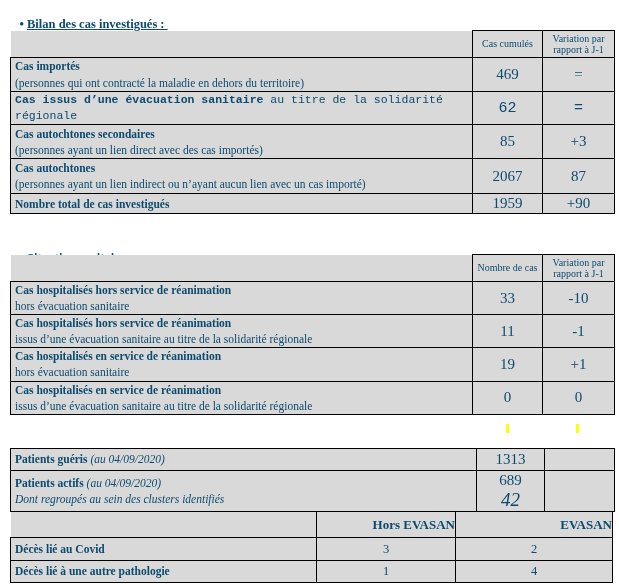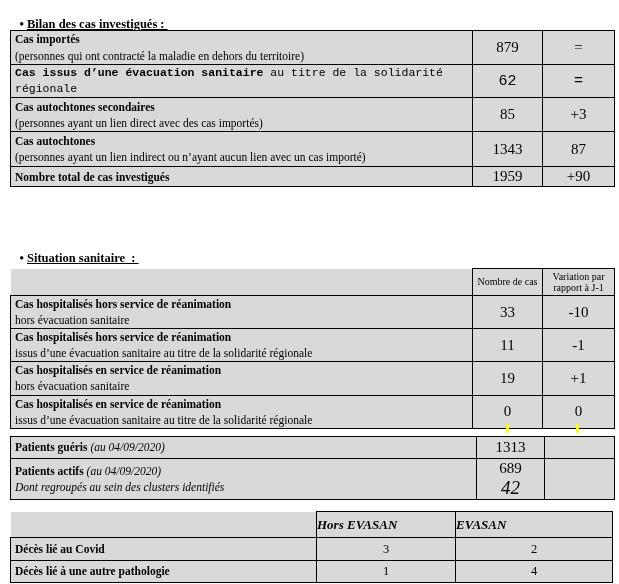--- a/index.html
+++ b/index.html
@@ -1,85 +1,90 @@
 <!DOCTYPE html>
 <html><head>
 <meta charset="utf-8">
 <style>
   html,body { margin:0; padding:0; }
   .doc {
     position:relative; width:619px; height:584px; background:#ffffff;
-    font-family:"Liberation Serif", serif; color:#000000; overflow:hidden;
+    font-family:"Liberation Serif", serif; color:#0c4a6e; overflow:hidden;
   }
   .heading { position:absolute; left:7px; font-weight:bold; font-size:12.5px; white-space:pre; }
   .heading .bullet { text-decoration:none; }
   .heading .htext { text-decoration:underline; white-space:pre; }
 
   table { position:absolute; border-collapse:collapse; table-layout:fixed; left:10px; }
   td { border:1px solid #000; background:#d9d9d9; padding:0; overflow:hidden; vertical-align:middle; }
   td.corner { border-top:none; border-left:none; }
   td.ch { font-size:10px; text-align:center; line-height:1.15; padding:1px 2px; }
   td.lbl { font-size:11.5px; line-height:1.4; padding:0 4px; }
   td.val { font-size:15px; text-align:center; }
   .b { font-weight:bold; }
   .i { font-style:italic; }
   .small-val { font-size:19px; font-style:italic; }
-  td.deaths-h { font-size:13px; font-weight:bold; font-style:italic; text-align:left; }
+  td.deaths-h { font-size:13px; font-weight:bold; text-align:right; }
   td.deaths-val { font-size:12.5px; text-align:center; }
   .hl-mark { position:absolute; width:3px; height:9px; background:#ffff00; }
 </style>
 </head>
 <body>
 
 <div class="doc">
 
   <div class="heading" style="top:2px;">
     <span class="bullet">•</span><span> </span><span class="htext">Bilan des cas investigués : </span>
   </div>
 
   <table style="top:30px; width:604px;">
     <colgroup>
         <col style="width:462px">
         <col style="width:70px">
         <col style="width:72px">
       </colgroup>
     <tbody>
+        <tr style="height:27px;">
+      <td class="corner"></td>
+      <td class="ch">Cas cumulés</td>
+      <td class="ch">Variation par rapport à J-1</td>
+    </tr>
     <tr style="height:34px;padding-left:15px;">
       <td class="lbl"><span class="b">Cas importés</span><br><span>(personnes qui ont contracté la maladie en dehors du territoire)</span></td>
-      <td class="val">879</td>
+      <td class="val">469</td>
       <td class="val">=</td>
     </tr>
     <tr style="height:17px;font-family:Liberation Mono, monospace;">
       <td class="lbl"><span class="b">Cas issus d’une évacuation sanitaire</span><span> au titre de la solidarité régionale</span></td>
       <td class="val">62</td>
       <td class="val">=</td>
     </tr>
     <tr style="height:34px;">
       <td class="lbl"><span class="b">Cas autochtones secondaires</span><br><span>(personnes ayant un lien direct avec des cas importés)</span></td>
       <td class="val">85</td>
       <td class="val">+3</td>
     </tr>
     <tr style="height:35px;padding-left:28px;">
       <td class="lbl"><span class="b">Cas autochtones</span><br><span>(personnes ayant un lien indirect ou n’ayant aucun lien avec un cas importé)</span></td>
-      <td class="val">1343</td>
+      <td class="val">2067</td>
       <td class="val">87</td>
     </tr>
     <tr style="height:20px;">
       <td class="lbl"><span class="b">Nombre total de cas investigués</span></td>
       <td class="val">1959</td>
       <td class="val">+90</td>
     </tr>
   </tbody>
     </table>
 
   <div class="heading" style="top:236px;">
     <span class="bullet">•</span><span> </span><span class="htext">Situation sanitaire  : </span>
   </div>
 
-  <table style="top:268px; width:604px;">
+  <table style="top:254px; width:604px;">
     <colgroup>
         <col style="width:462px">
         <col style="width:70px">
         <col style="width:72px">
       </colgroup>
     <tbody>
         <tr style="height:27px;">
       <td class="corner"></td>
       <td class="ch">Nombre de cas</td>
       <td class="ch">Variation par rapport à J-1</td>
@@ -103,21 +108,21 @@
       <td class="lbl"><span class="b">Cas hospitalisés en service de réanimation</span><br><span>issus d’une évacuation sanitaire au titre de la solidarité régionale</span></td>
       <td class="val">0</td>
       <td class="val">0</td>
     </tr>
   </tbody>
     </table>
 
   <div class="hl-mark" style="left:506px; top:424px;"></div>
   <div class="hl-mark" style="left:576px; top:424px;"></div>
 
-  <table style="top:436px; width:604px;border-radius:32px;">
+  <table style="top:448px; width:604px;border-radius:32px;">
     <colgroup>
         <col style="width:466px">
         <col style="width:68px">
         <col style="width:70px">
       </colgroup>
     <tbody>
         <tr style="height:22px;">
       <td class="lbl"><span class="b">Patients guéris</span><span class="i"> (au 04/09/2020)</span></td>
       <td class="val">1313</td>
       <td></td>

